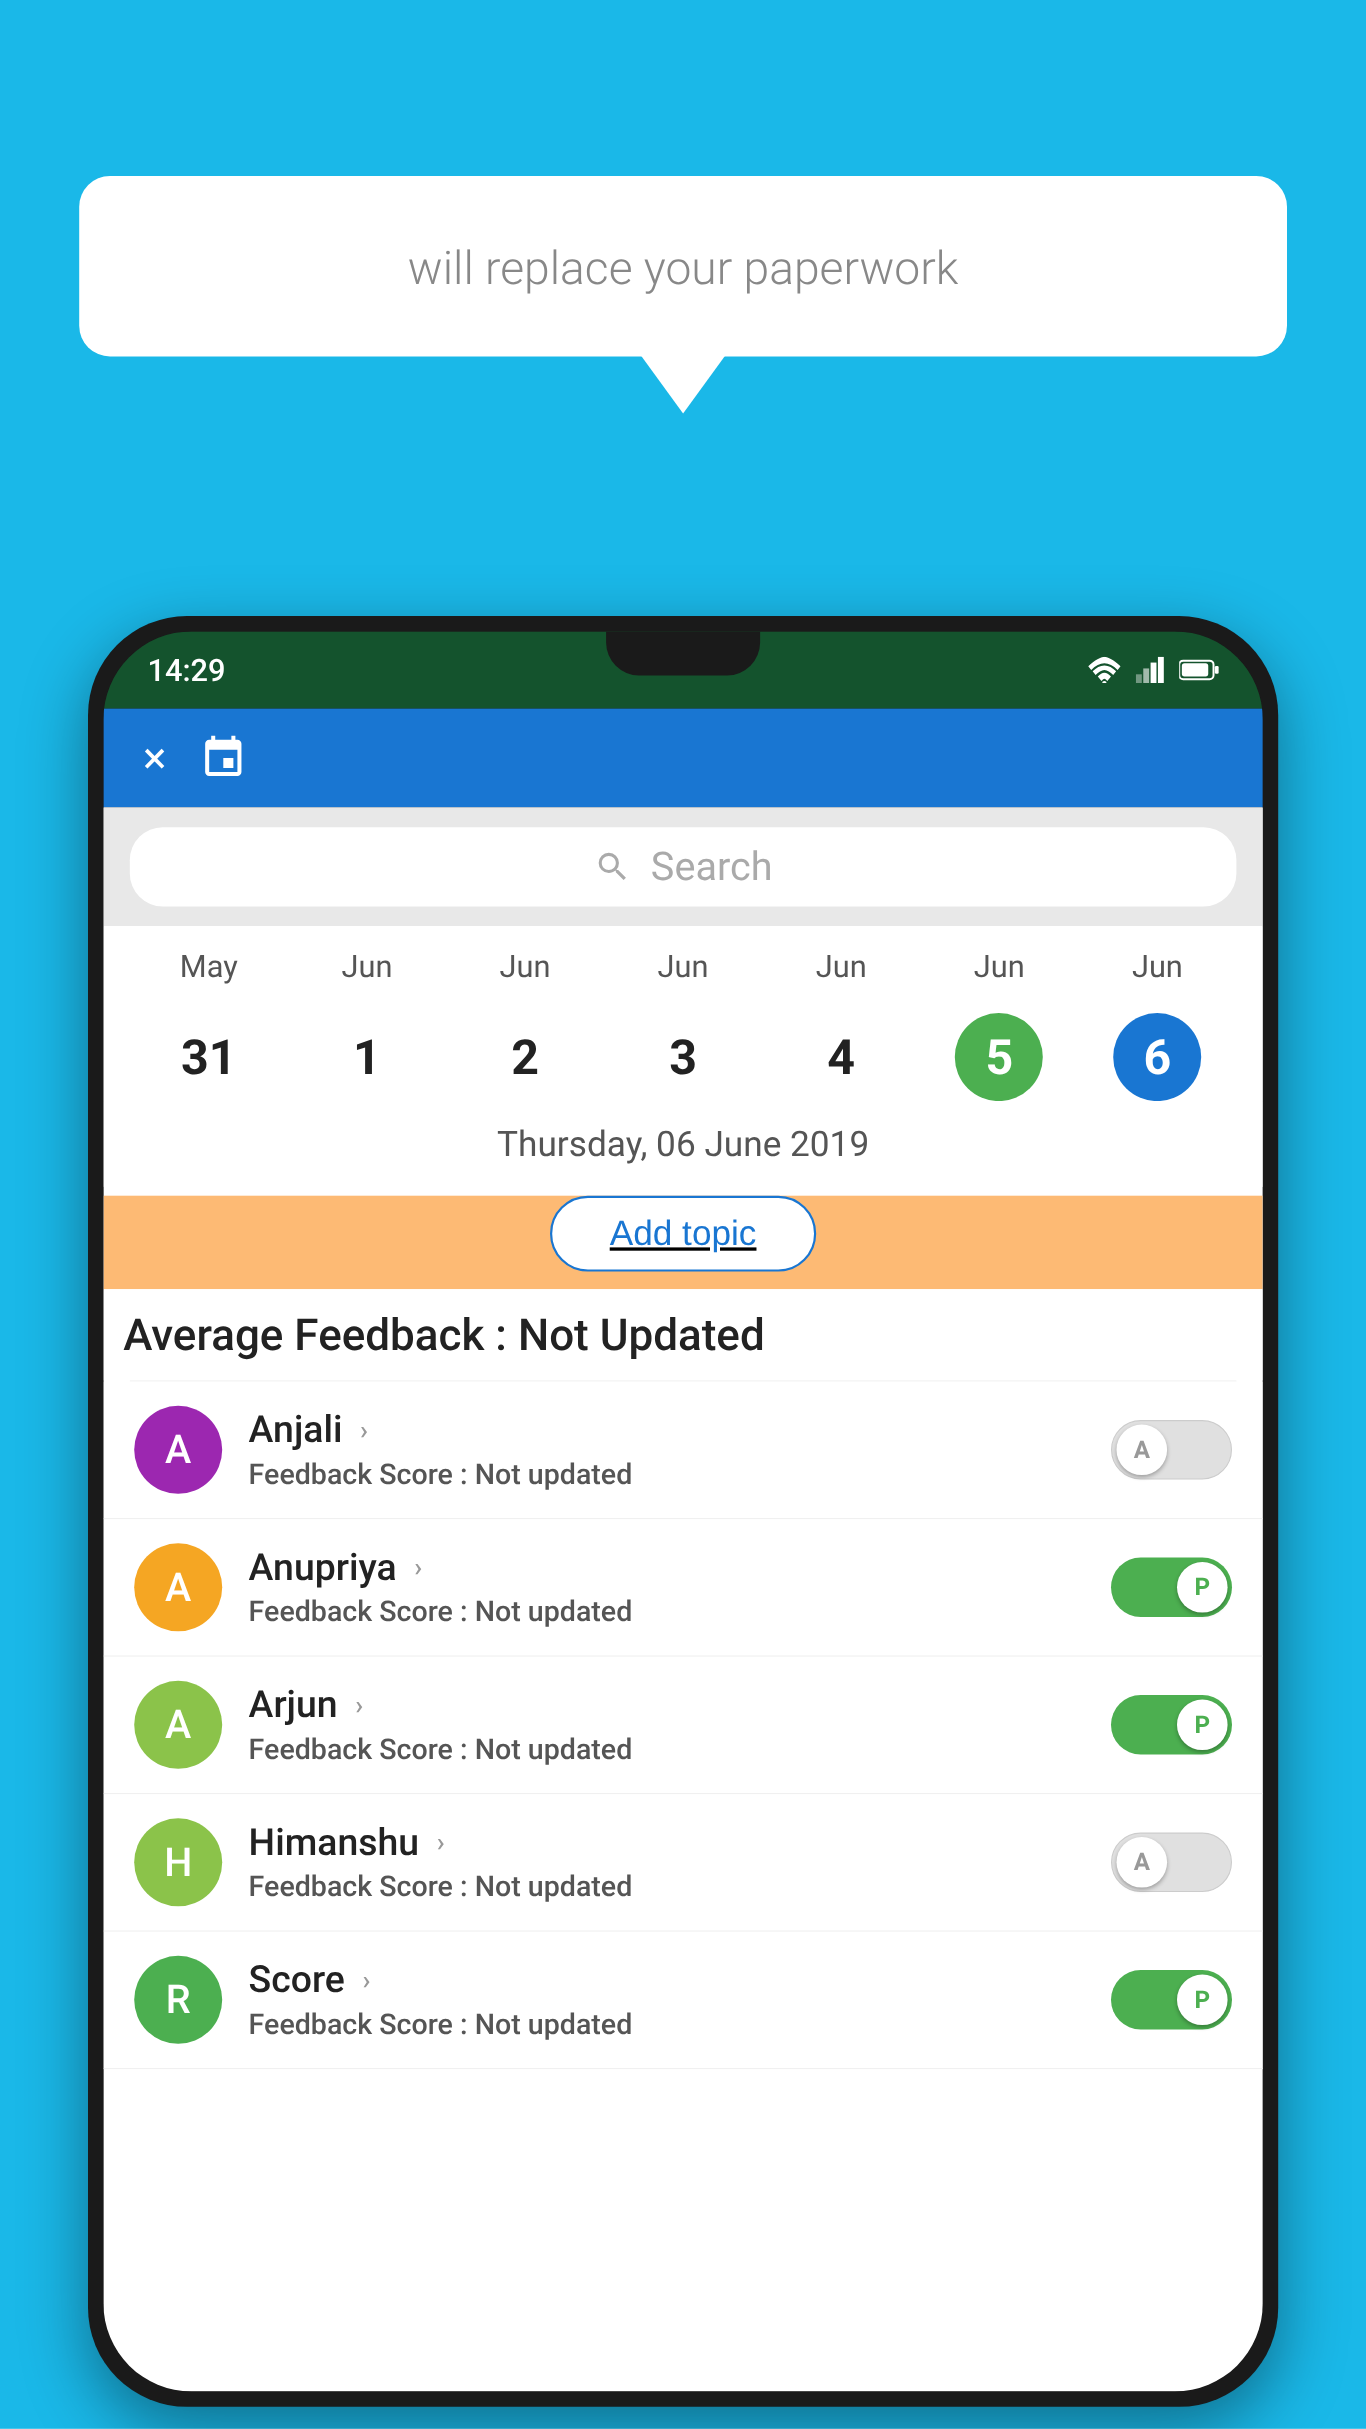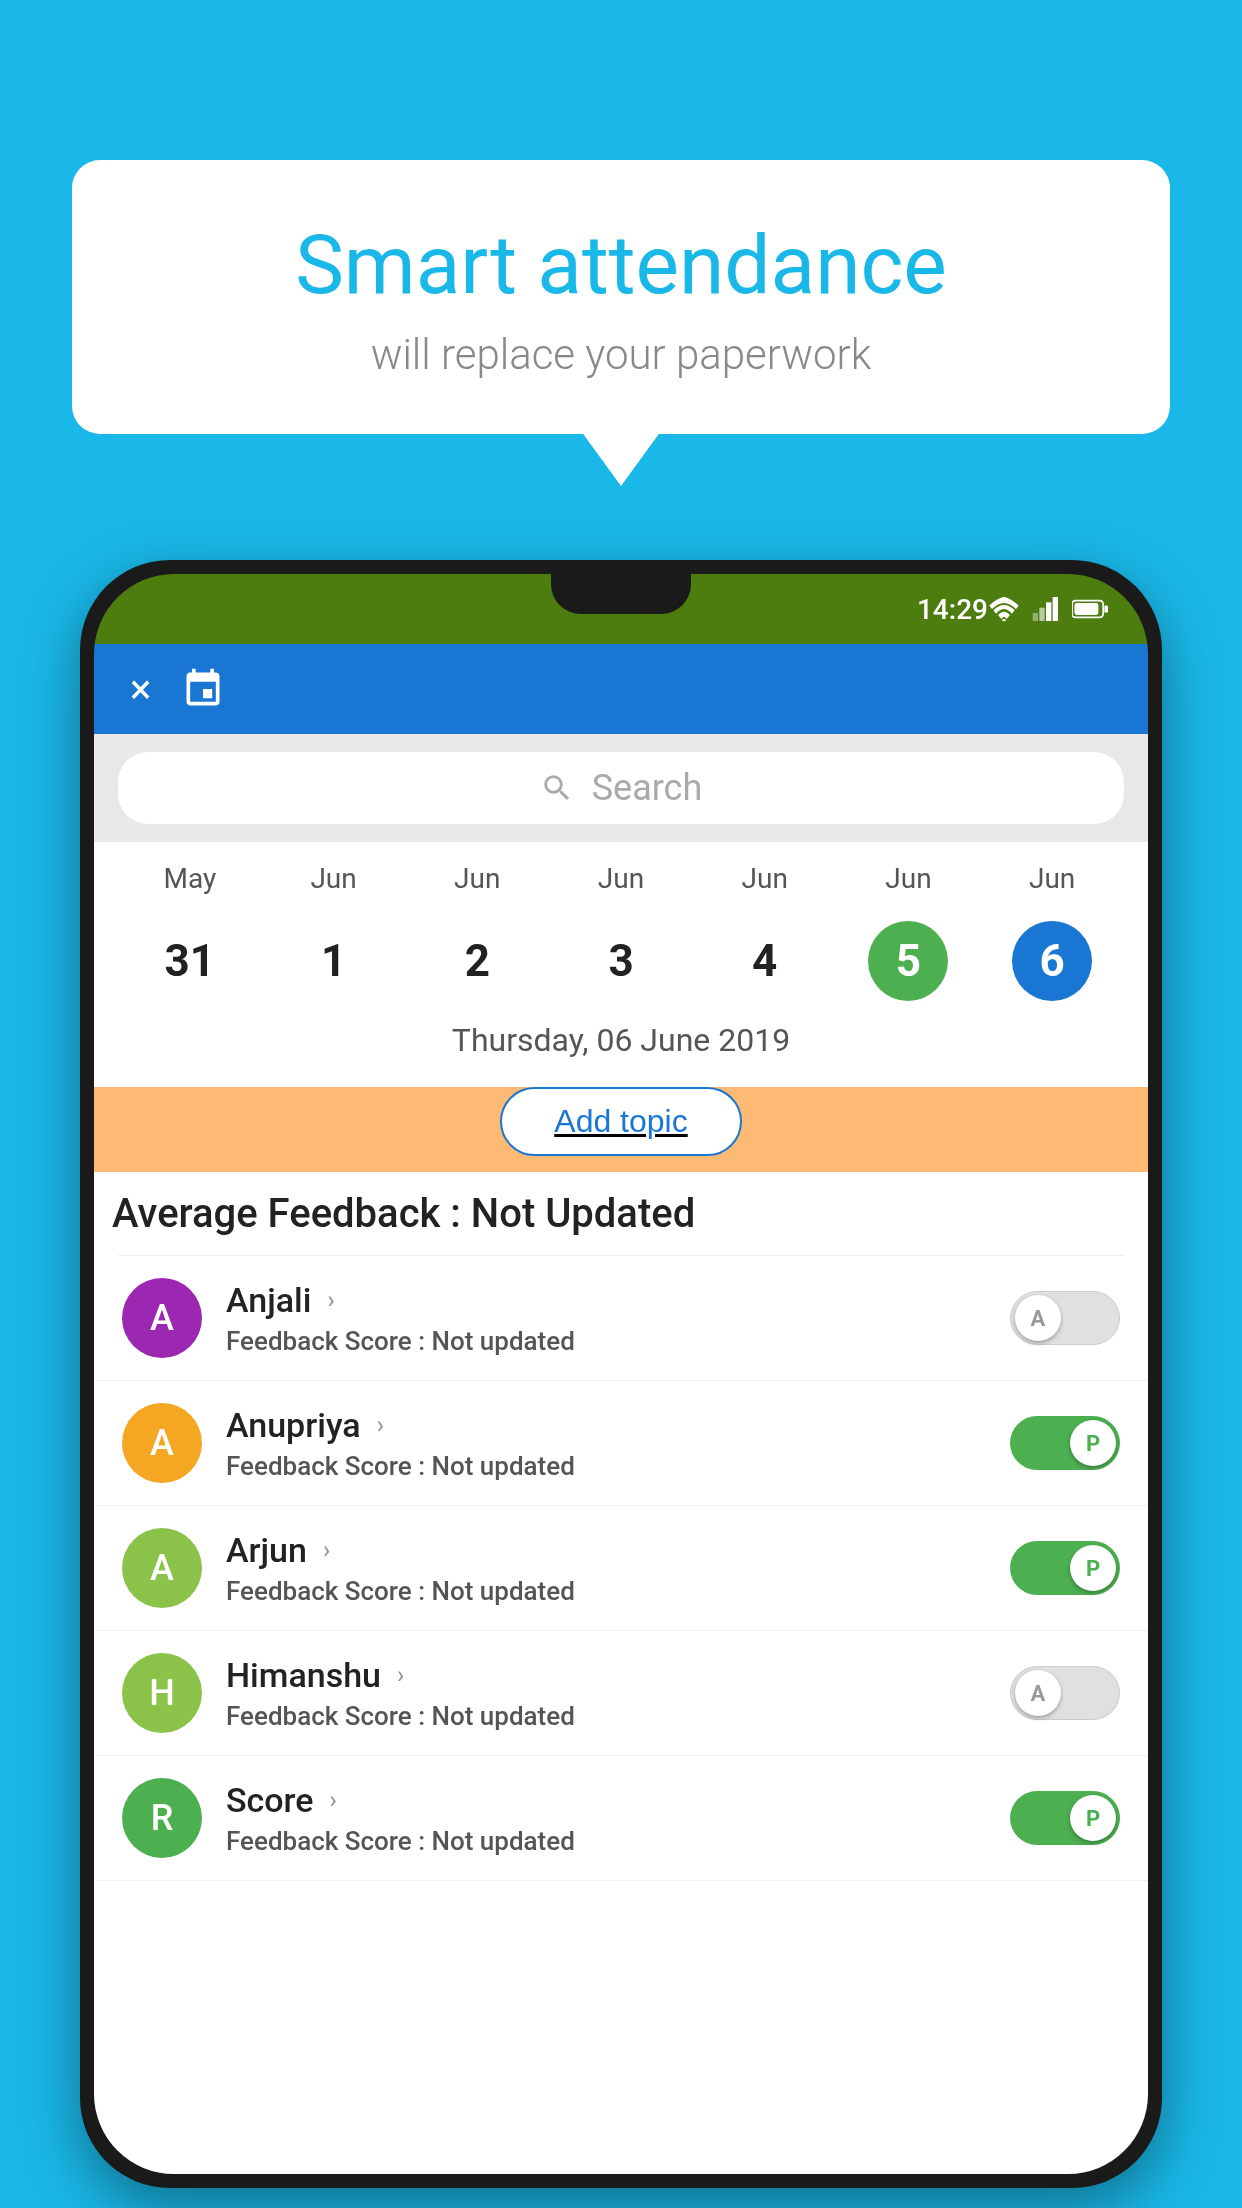--- a/index.html
+++ b/index.html
@@ -72,25 +72,25 @@
     .phone-inner {
       background: #1a1a1a;
       border-radius: 80px;
       overflow: hidden;
       height: 100%;
       position: relative;
     }
 
     
     .status-bar {
-      background: #4d7c0f;
+      background: #14532d;
       height: 70px;
       display: flex;
       align-items: center;
-      justify-content: flex-end;
+      justify-content: space-between;
       padding: 0 40px;
       position: relative;
     }
 
     
     .phone-inner::before {
       content: '';
       position: absolute;
       top: 0;
       left: 50%;
@@ -364,21 +364,20 @@
 
     .toggle.on .toggle-thumb {
       color: #4caf50;
     }
   </style>
 </head>
 <body>
 
 <div class="speech-bubble-container">
   <div class="speech-bubble">
-    <div class="title">Smart attendance</div>
     <div class="subtitle">will replace your paperwork</div>
   </div>
 </div>
 
 <div class="phone-frame">
   <div class="phone-inner">
 
     <div class="status-bar">
       <span class="status-time">14:29</span>
       <div class="status-icons">

